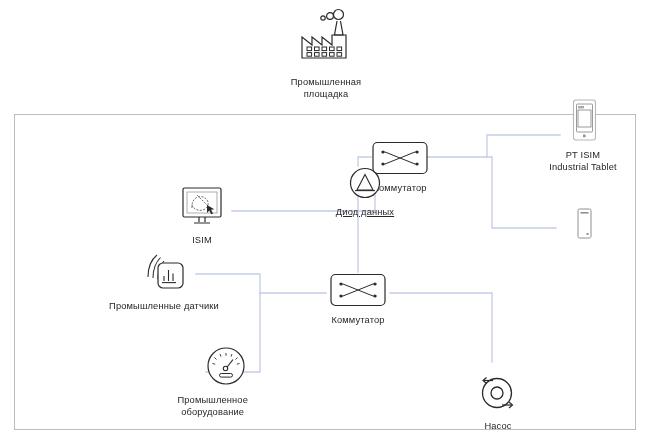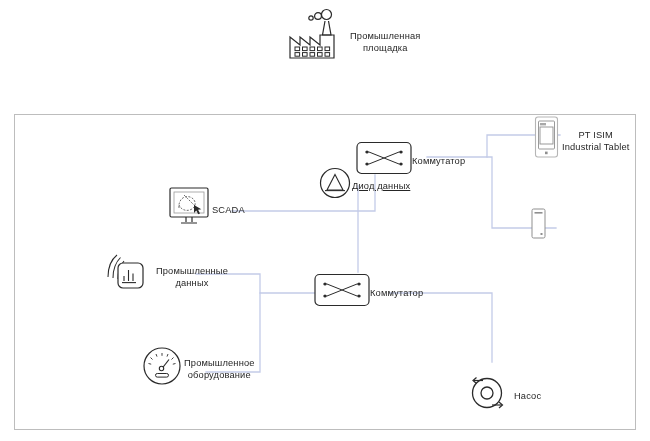--- a/index.html
+++ b/index.html
@@ -17,21 +17,21 @@
   }
   #canvas {
     position: absolute;
     left: 0; top: 0;
     width: 650px;
     height: 441px;
   }
   .node {
     position: absolute;
     display: flex;
-    flex-direction: row;
+    flex-direction: column;
     align-items: center;
     z-index: 3;
   }
   .node .glyph {
     display: block;
     line-height: 0;
   }
   .node .label {
     margin-top: 6px;
     font-size: 9.3px;
@@ -142,41 +142,41 @@
       <rect x="4" y="2" width="38" height="29" rx="1.5" ry="1.5" fill="#ffffff" stroke="#2b2b2b" stroke-width="1.2"></rect>
       <rect x="8" y="6" width="30" height="21" fill="none" stroke="#9a9a9a" stroke-width="0.8"></rect>
       <g fill="none" stroke="#555555" stroke-width="0.85" stroke-dasharray="2 1.4">
         <path d="M13 22 C 12 14, 18 9, 24 11 C 30 13, 31 20, 26 23 C 21 26, 15 24, 13 19"></path>
         <path d="M18 9 L30 21"></path>
       </g>
       <path d="M28 19 L28 27 L30.3 24.6 L32.2 28.3 L34 27.4 L32.1 23.8 L35.3 23.3 Z" fill="#2b2b2b"></path>
       <path d="M20 31 L20 36 M26 31 L26 36 M15 37 L31 37" fill="none" stroke="#2b2b2b" stroke-width="1.2"></path>
     </svg>
   </span>
-  <span class="label">SCADA</span>
+  <span class="label">ISIM</span>
 </div>
 
 <div class="node" style="left:96px; top:254px; width:136px;">
   <span class="glyph">
     <svg width="56" height="40" viewBox="0 0 56 40">
       <g fill="none" stroke="#2b2b2b" stroke-width="1.05">
         <path d="M12 23 C 12 13, 16 5, 21 1"></path>
         <path d="M17 24 C 17 15, 20 8, 24.5 3.5"></path>
         <path d="M22 25 C 22 17, 24.5 11, 28 7"></path>
       </g>
       <rect x="22" y="9" width="25" height="25" rx="5" ry="5" fill="#ffffff" stroke="#2b2b2b" stroke-width="1.2"></rect>
       <g fill="none" stroke="#2b2b2b" stroke-width="1.1">
         <path d="M28 27 L28 22"></path>
         <path d="M32.5 27 L32.5 16"></path>
         <path d="M37 27 L37 19.5"></path>
         <path d="M26 28.6 L40 28.6"></path>
       </g>
     </svg>
   </span>
-  <span class="label">Промышленные данных</span>
+  <span class="label">Промышленные датчики</span>
 </div>
 
 <div class="node" style="left:314px; top:272px; width:88px;">
   <span class="glyph">
     <svg width="56" height="36" viewBox="0 0 56 36">
       <rect x="1" y="2.5" width="54" height="31" rx="4.5" ry="4.5" fill="#ffffff" stroke="#2b2b2b" stroke-width="1.2"></rect>
       <g fill="none" stroke="#2b2b2b" stroke-width="1">
         <path d="M13 12 L43 24"></path>
         <path d="M13 24 L43 12"></path>
         <path d="M9.5 12 L13 12"></path>
@@ -188,21 +188,21 @@
         <circle cx="11" cy="12" r="1.5"></circle>
         <circle cx="11" cy="24" r="1.5"></circle>
         <circle cx="45" cy="12" r="1.5"></circle>
         <circle cx="45" cy="24" r="1.5"></circle>
       </g>
     </svg>
   </span>
   <span class="label">Коммутатор</span>
 </div>
 
-<div class="node" style="left:140px; top:344px; width:108px;">
+<div class="node" style="left:140px; top:344px; width:108px;align-items:flex-end;">
   <span class="glyph">
     <svg width="44" height="44" viewBox="0 0 44 44">
       <circle cx="22" cy="22" r="18" fill="#ffffff" stroke="#2b2b2b" stroke-width="1.2"></circle>
       <g fill="none" stroke="#2b2b2b" stroke-width="0.9">
         <path d="M10.5 13.5 L12.5 15.5"></path>
         <path d="M16 10 L17 12.6"></path>
         <path d="M22 9 L22 11.8"></path>
         <path d="M28 10 L27 12.6"></path>
         <path d="M33.5 13.5 L31.5 15.5"></path>
         <path d="M8.5 19.5 L11.2 20.2"></path>
@@ -226,21 +226,21 @@
         <path d="M12 8.5 L21 8.5"></path>
         <path d="M30 33 L40 33"></path>
       </g>
       <path d="M14.5 5.5 L11 8.5 L14.5 11.5" fill="none" stroke="#2b2b2b" stroke-width="1.2"></path>
       <path d="M37 30 L40.5 33 L37 36" fill="none" stroke="#2b2b2b" stroke-width="1.2"></path>
     </svg>
   </span>
   <span class="label">Насос</span>
 </div>
 
-<div class="node" style="left:528px; top:116px; width:110px;">
+<div class="node" style="left:528px; top:99px; width:110px;">
   <span class="glyph">
     <svg width="34" height="44" viewBox="0 0 34 44">
       <rect x="7.5" y="1" width="22" height="40" rx="2.5" ry="2.5" fill="#ffffff" stroke="#b5b5b5" stroke-width="1.1"></rect>
       <rect x="10.5" y="5" width="16" height="28" rx="1" ry="1" fill="#ffffff" stroke="#8f8f8f" stroke-width="0.9"></rect>
       <rect x="12" y="7" width="6" height="2.4" fill="#a8a8a8"></rect>
       <rect x="12" y="11" width="13" height="17" fill="none" stroke="#8f8f8f" stroke-width="0.9"></rect>
       <rect x="17" y="35.6" width="2.6" height="2.6" fill="#8f8f8f"></rect>
     </svg>
   </span>
   <span class="label">PT ISIM

